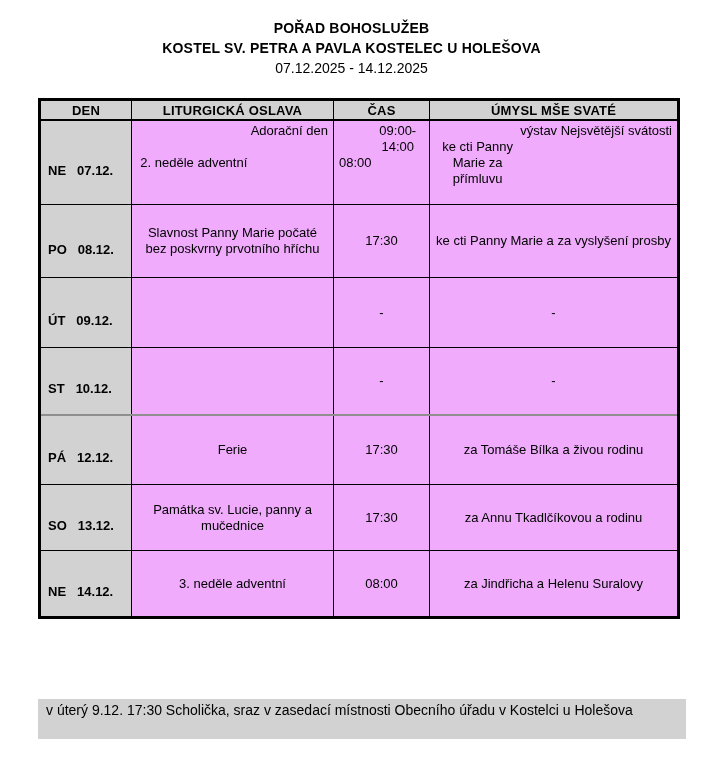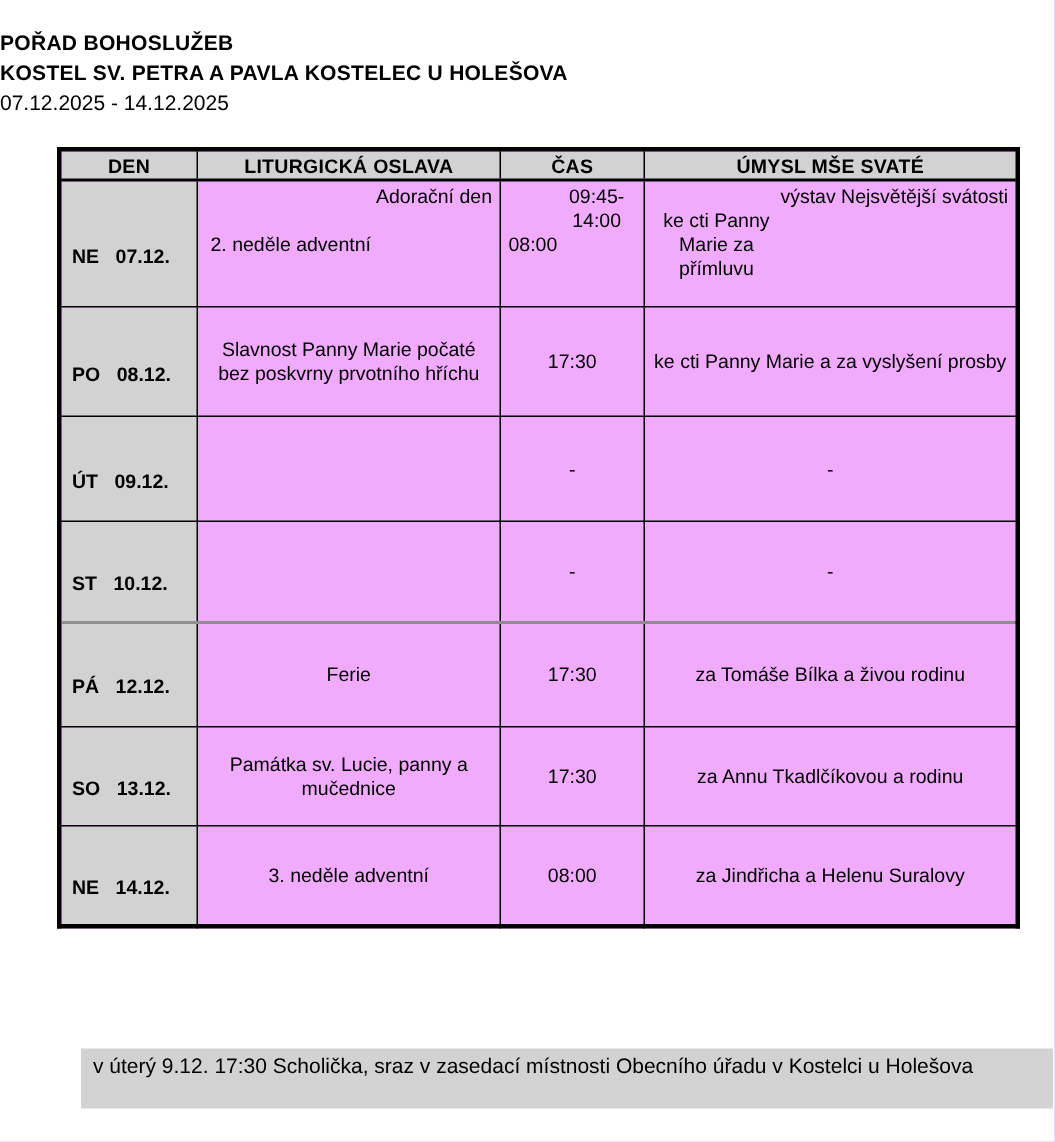--- a/index.html
+++ b/index.html
@@ -6,21 +6,21 @@
   body {
     width: 703px; height: 761px;
     background: #ffffff;
     font-family: "Liberation Sans", sans-serif;
     color: #000;
     position: relative;
     overflow: hidden;
   }
   .doc-header {
     position: absolute; top: 18px; left: 0; width: 703px;
-    line-height: 20px; font-size: 14px;
+    text-align: center; line-height: 20px; font-size: 14px;
   }
   .doc-header .t1, .doc-header .t2 { font-weight: bold; letter-spacing: 0.2px; }
   .doc-header .t3 { font-weight: normal; }
 
   table.schedule {
     position: absolute; left: 38px; top: 98px;
     width: 639px;
     border-collapse: collapse; table-layout: fixed;
     border: 3px solid var(--border-black, #000);
     background: #f0abfc;
@@ -65,21 +65,21 @@
     justify-content: space-between;
   }
   .dual .entry-a {
     flex: 1; display: flex; align-items: center; justify-content: center;
   }
   .dual .entry-b {
     display: flex; justify-content: center; padding-bottom: 2px; text-align: center;
   }
 
   .footer-note {
-    position: absolute; left: 54px; top: 699px;
+    position: absolute; left: 38px; top: 699px;
     width: 632px; min-height: 34px;
     background: var(--cell-gray, #d2d2d2);
     font-size: 14px; line-height: 19px;
     padding: 2px 8px 4px 8px;
     text-align: left;
   }
 </style>
 </head>
 <body>
 
@@ -114,21 +114,21 @@
       </td>
       <td class="body-cell">
         <div class="dual">
           <div class="entry-a">2. neděle adventní</div>
           <div class="entry-b">Adorační den</div>
         </div>
       </td>
       <td class="body-cell">
         <div class="dual">
           <div class="entry-a">08:00</div>
-          <div class="entry-b">09:45-14:00</div>
+          <div class="entry-b">09:00-14:00</div>
         </div>
       </td>
       <td class="body-cell">
         <div class="dual">
           <div class="entry-a">ke cti Panny Marie za přímluvu</div>
           <div class="entry-b">výstav Nejsvětější svátosti</div>
         </div>
       </td>
     </tr>
 

